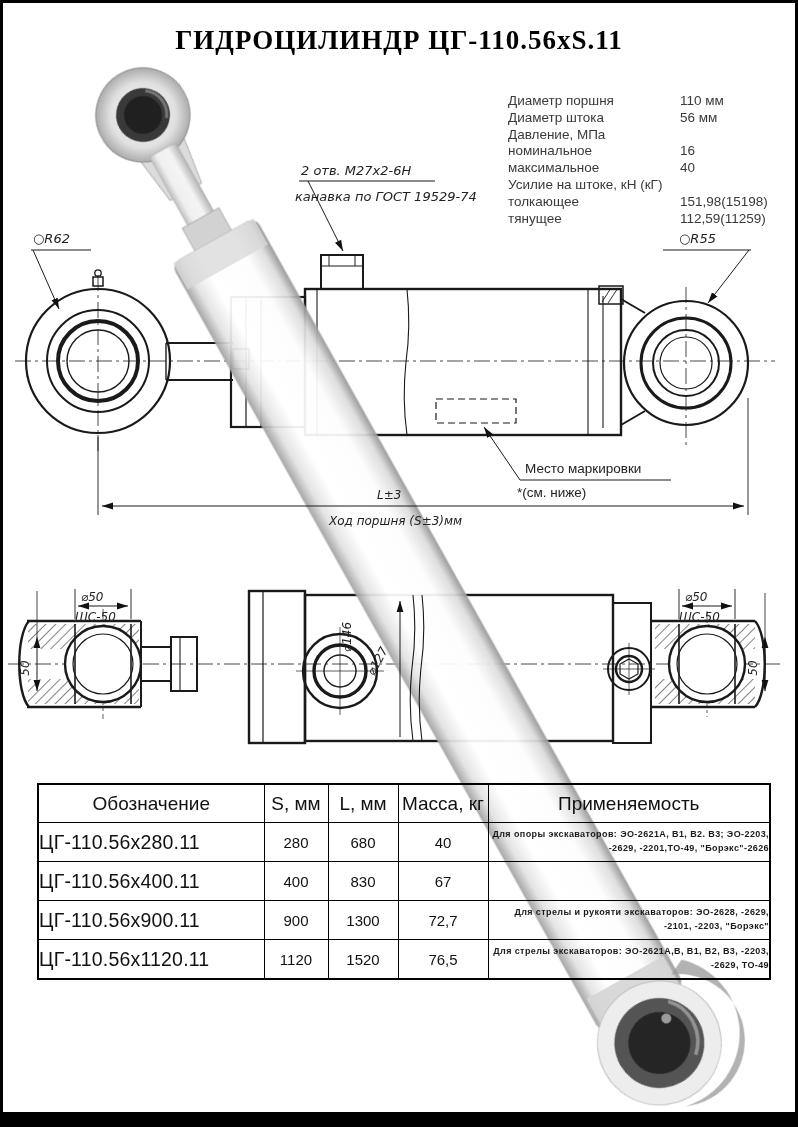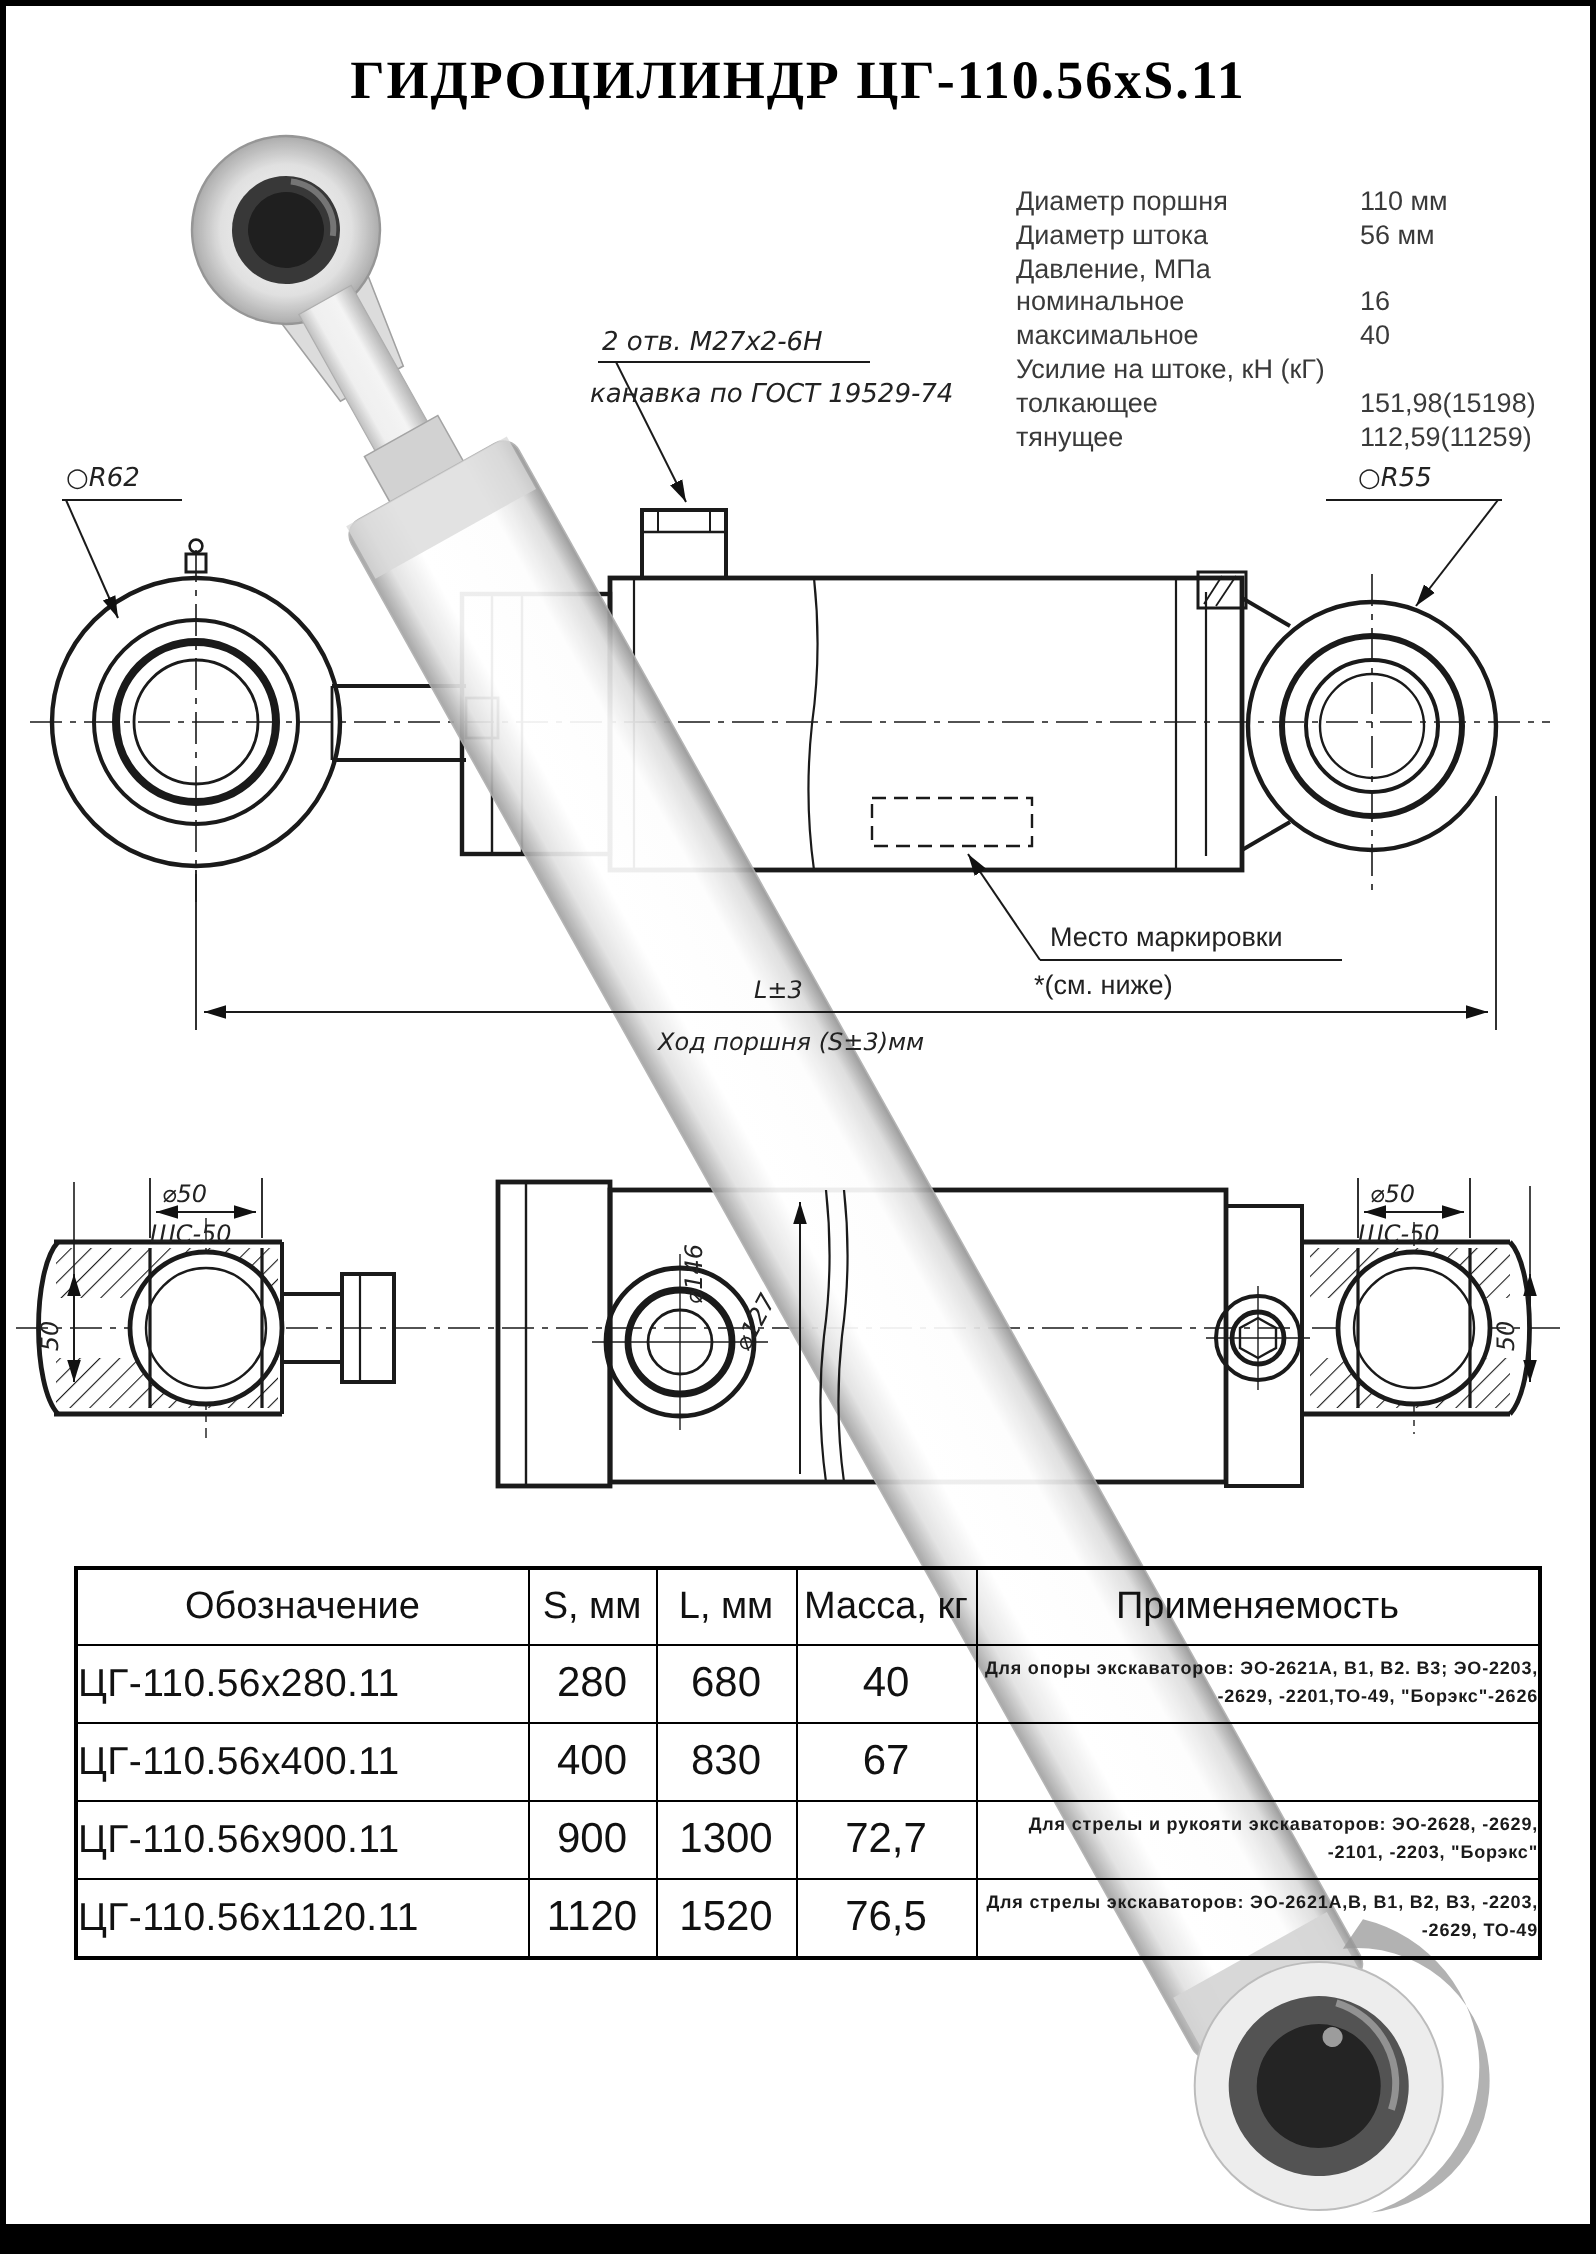--- a/index.html
+++ b/index.html
@@ -14,21 +14,21 @@
   .spec-value{flex:1;}
   svg.drawing{position:absolute;left:0;top:0;z-index:1;}
   .gtext{font-family:"DejaVu Sans",sans-serif;font-style:italic;font-size:13px;fill:#222;}
   .gtext-s{font-family:"DejaVu Sans",sans-serif;font-style:italic;font-size:12px;fill:#222;}
   .ptext{font-family:"Liberation Sans",sans-serif;font-size:13.5px;fill:#222;font-style:normal;}
   table.spec-table{position:absolute;left:34px;top:780px;width:732px;border-collapse:collapse;z-index:6;background:transparent;table-layout:fixed;border-radius:26px;}
   table.spec-table td,table.spec-table th{border:1.6px solid #000;padding:0;overflow:hidden;}
   table.spec-table{border:2.5px solid #000;}
   th.h{font-weight:normal;font-size:19px;height:37px;text-align:center;}
   td.des{font-size:19.5px;padding-left:6px;height:38px;text-align:left;letter-spacing:0.2px;}
-  td.num{font-size:21px;text-align:center;}
+  td.num{font-size:15px;text-align:center;}
   td.app{font-size:9px;font-weight:bold;line-height:1.55;text-align:right;padding:1px 3px;letter-spacing:0.4px;color:#1a1a1a;}
   .footer{position:absolute;left:46px;top:1018px;font-size:10.5px;color:#222;line-height:1.55;z-index:6;}
   .footer .ind{padding-left:30px;}
 </style>
 </head>
 <body>
 
 <div class="page">
 
   <div class="title">ГИДРОЦИЛИНДР  ЦГ-110.56хS.11</div>

